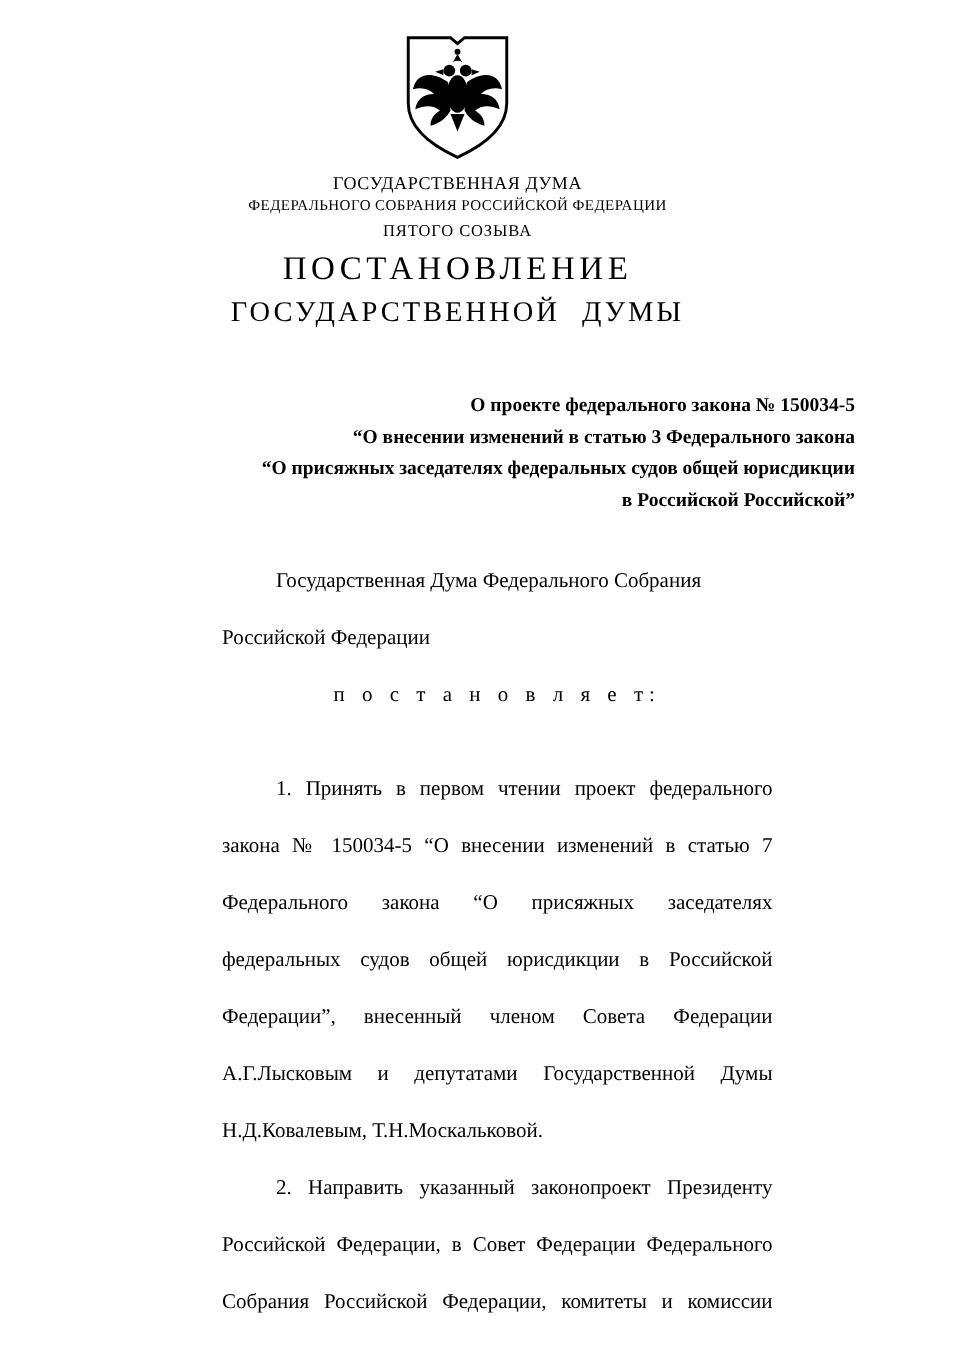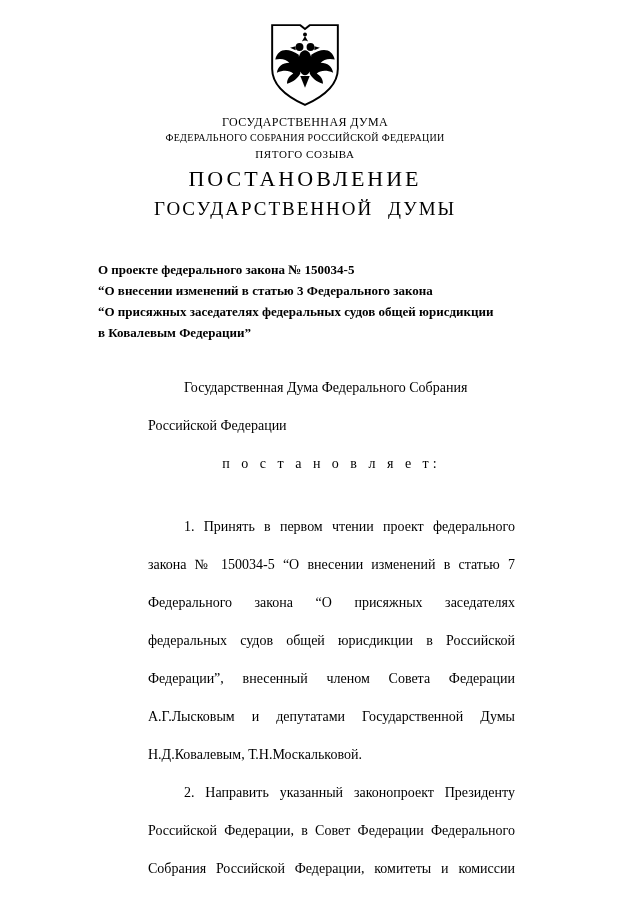--- a/index.html
+++ b/index.html
@@ -19,21 +19,21 @@
   .org3 { font-size:11px; letter-spacing:0.6px; line-height:15px; margin-top:1px; }
   .doc-type {
     font-size:22px; font-weight:normal; letter-spacing:3px;
     margin-top:4px; line-height:26px;
   }
   .doc-type2 {
     font-size:19px; font-weight:normal; letter-spacing:2px; word-spacing:8px;
     margin-top:5px; line-height:24px;
   }
   .title {
-    text-align:left;
+    text-align:right;
     font-weight:bold;
     font-size:13px;
     line-height:21px;
     margin-top:38px;
     padding-left:34px;
     padding-right:6px;
   }
   .body {
     margin-top:26px;
     padding-left:84px;
@@ -77,21 +77,21 @@
     <div class="org2">ФЕДЕРАЛЬНОГО СОБРАНИЯ РОССИЙСКОЙ ФЕДЕРАЦИИ</div>
     <div class="org3">ПЯТОГО СОЗЫВА</div>
     <div class="doc-type">ПОСТАНОВЛЕНИЕ</div>
     <div class="doc-type2">ГОСУДАРСТВЕННОЙ ДУМЫ</div>
   </div>
 
   <div class="title">
     <div>О проекте федерального закона № 150034-5</div>
     <div>“О внесении изменений в статью 3 Федерального закона</div>
     <div>“О присяжных заседателях федеральных судов общей юрисдикции</div>
-    <div>в Ковалевым Федерации”</div>
+    <div>в Российской Российской”</div>
   </div>
 
   <div class="body">
     <p class="intro">Государственная Дума Федерального Собрания Российской Федерации</p>
     <p class="decree">п о с т а н о в л я е т:</p>
     <p class="para">1. Принять в первом чтении проект федерального закона № 150034-5 “О внесении изменений в статью 7 Федерального закона “О присяжных заседателях федеральных судов общей юрисдикции в Российской Федерации”, внесенный членом Совета Федерации А.Г.Лысковым и депутатами Государственной Думы Н.Д.Ковалевым, Т.Н.Москальковой.</p>
     <p class="para">2. Направить указанный законопроект Президенту Российской Федерации, в Совет Федерации Федерального Собрания Российской Федерации, комитеты и комиссии Государственной Думы, во фракции в Государственной Думе, в Правительство Российской Федерации, Верховный Суд Российской Федерации.</p>
   </div>
 
 </div>

